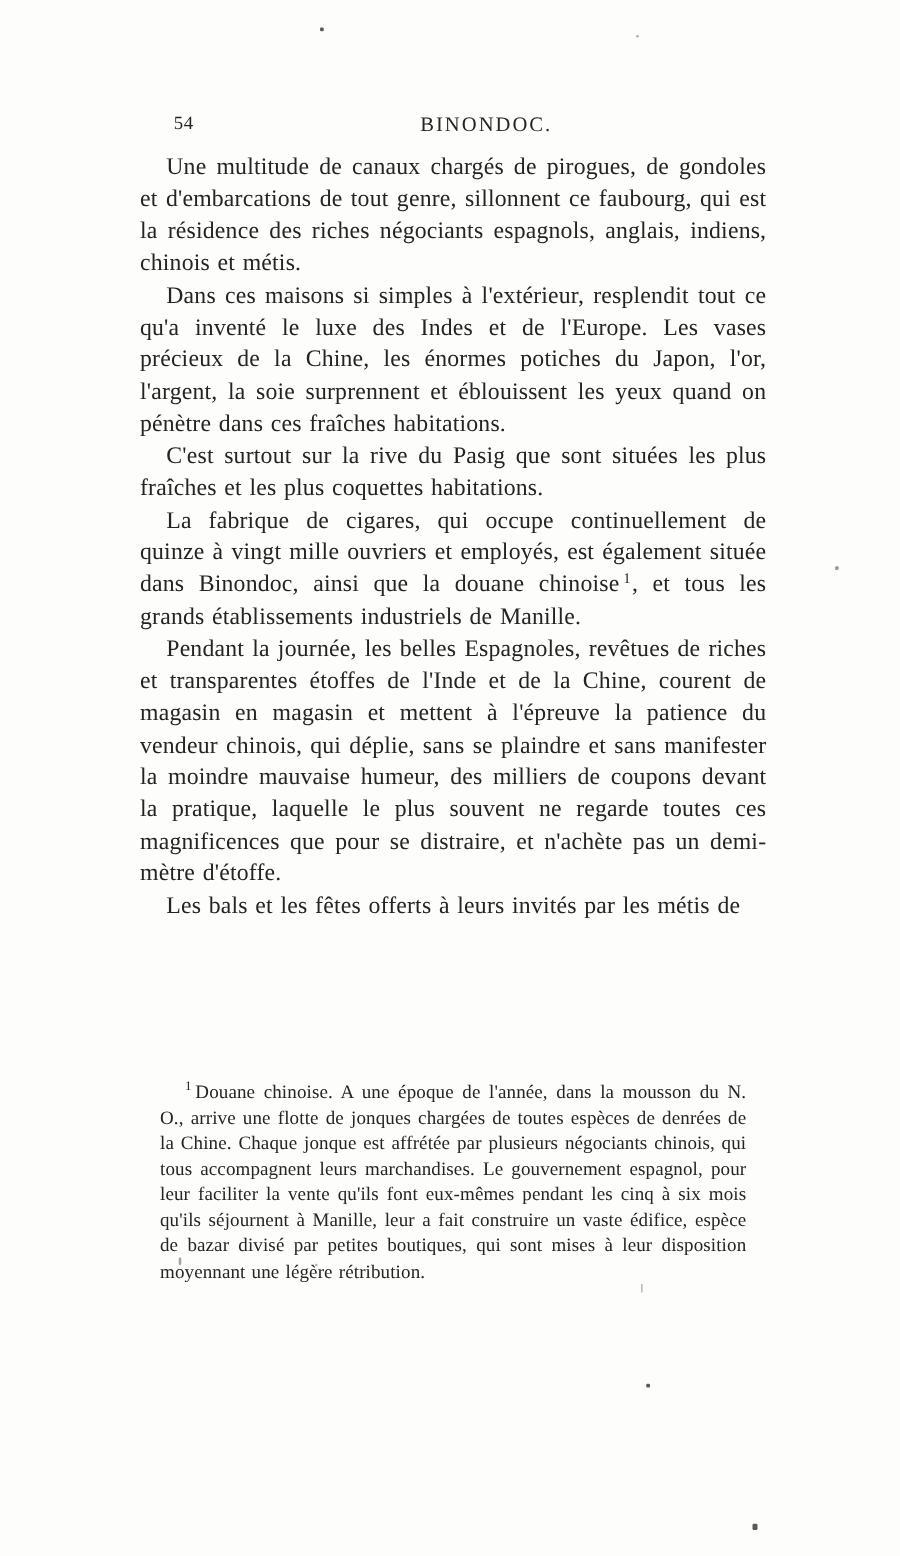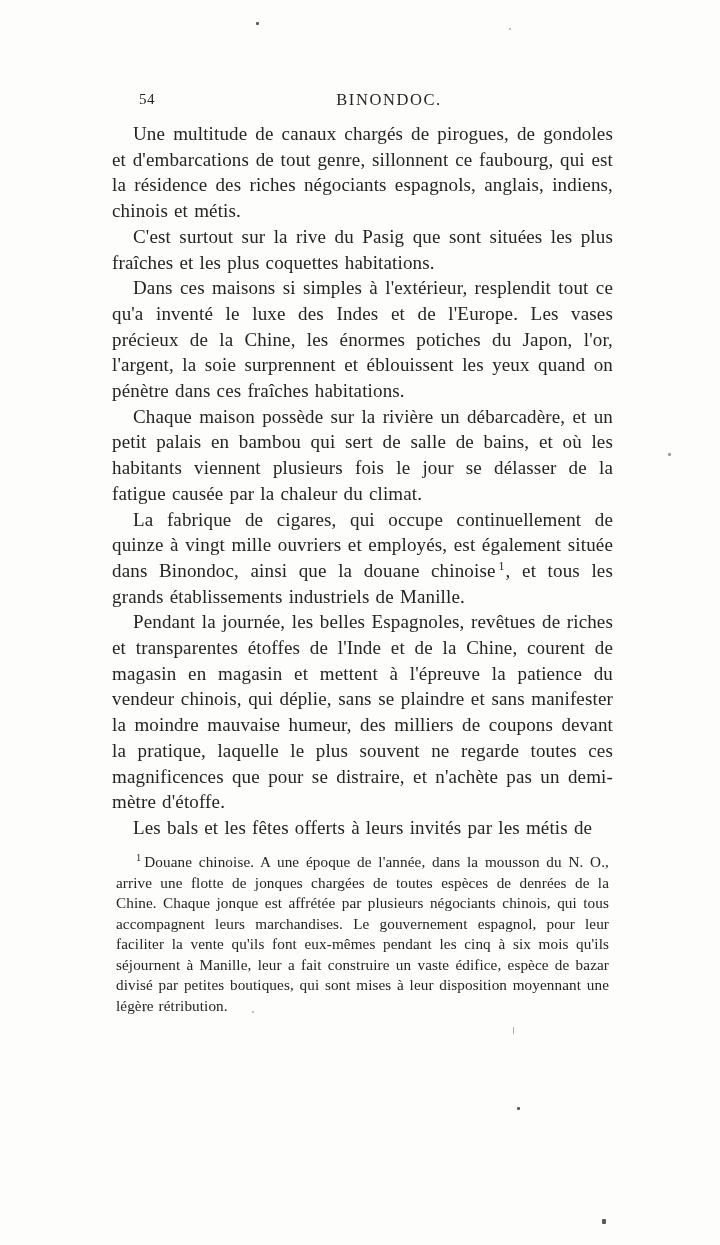--- a/index.html
+++ b/index.html
@@ -56,21 +56,21 @@
     left: 112px;
     top: 848px;
     width: 501px;
     font-size: 15.2px;
     line-height: 20.5px;
     text-align: justify;
     letter-spacing: 0.1px;
     word-spacing: 1px;
   }
   .footnote-block p {
-    margin: 4px;
+    margin: 16px;
     text-indent: 20px;
   }
   sup.fn-mark {
     font-size: 0.62em;
     line-height: 0;
     vertical-align: super;
     margin-left: 3px;
     margin-right: 1px;
   }
   sup.fn-mark-lead {
@@ -89,23 +89,22 @@
 <body>
 
 <div class="page">
 
   <div class="page-number">54</div>
 
   <div class="running-title">BINONDOC.</div>
 
   <div class="main-text">
     <p>Une multitude de canaux chargés de pirogues, de gondoles et d'embarcations de tout genre, sillonnent ce faubourg, qui est la résidence des riches négociants espagnols, anglais, indiens, chinois et métis.</p>
+    <p>Dans ces maisons si simples à l'extérieur, resplendit tout ce qu'a inventé le luxe des Indes et de l'Europe. Les vases précieux de la Chine, les énormes potiches du Japon, l'or, l'argent, la soie surprennent et éblouissent les yeux quand on pénètre dans ces fraîches habitations.</p>
     <p>C'est surtout sur la rive du Pasig que sont situées les plus fraîches et les plus coquettes habitations.</p>
-    <p>Dans ces maisons si simples à l'extérieur, resplendit tout ce qu'a inventé le luxe des Indes et de l'Europe. Les vases précieux de la Chine, les énormes potiches du Japon, l'or, l'argent, la soie surprennent et éblouissent les yeux quand on pénètre dans ces fraîches habitations.</p>
-    <p>Chaque maison possède sur la rivière un débarcadère, et un petit palais en bambou qui sert de salle de bains, et où les habitants viennent plusieurs fois le jour se délasser de la fatigue causée par la chaleur du climat.</p>
     <p><span>La fabrique de cigares, qui occupe continuellement de quinze à vingt mille ouvriers et employés, est également située dans Binondoc, ainsi que la douane chinoise</span><sup class="fn-mark">1</sup><span>, et tous les grands établissements industriels de Manille.</span></p>
     <p>Pendant la journée, les belles Espagnoles, revêtues de riches et transparentes étoffes de l'Inde et de la Chine, courent de magasin en magasin et mettent à l'épreuve la patience du vendeur chinois, qui déplie, sans se plaindre et sans manifester la moindre mauvaise humeur, des milliers de coupons devant la pratique, laquelle le plus souvent ne regarde toutes ces magnificences que pour se distraire, et n'achète pas un demi-mètre d'étoffe.</p>
     <p>Les bals et les fêtes offerts à leurs invités par les métis de</p>
   </div>
 
   <div class="footnote-block">
     <p><sup class="fn-mark-lead">1</sup><span>Douane chinoise. A une époque de l'année, dans la mousson du N. O., arrive une flotte de jonques chargées de toutes espèces de denrées de la Chine. Chaque jonque est affrétée par plusieurs négociants chinois, qui tous accompagnent leurs marchandises. Le gouvernement espagnol, pour leur faciliter la vente qu'ils font eux-mêmes pendant les cinq à six mois qu'ils séjournent à Manille, leur a fait construire un vaste édifice, espèce de bazar divisé par petites boutiques, qui sont mises à leur disposition moyennant une légère rétribution.</span></p>
   </div>
 
   <div class="speck" style="left:256px; top:22px; width:3px; height:3px;"></div>

